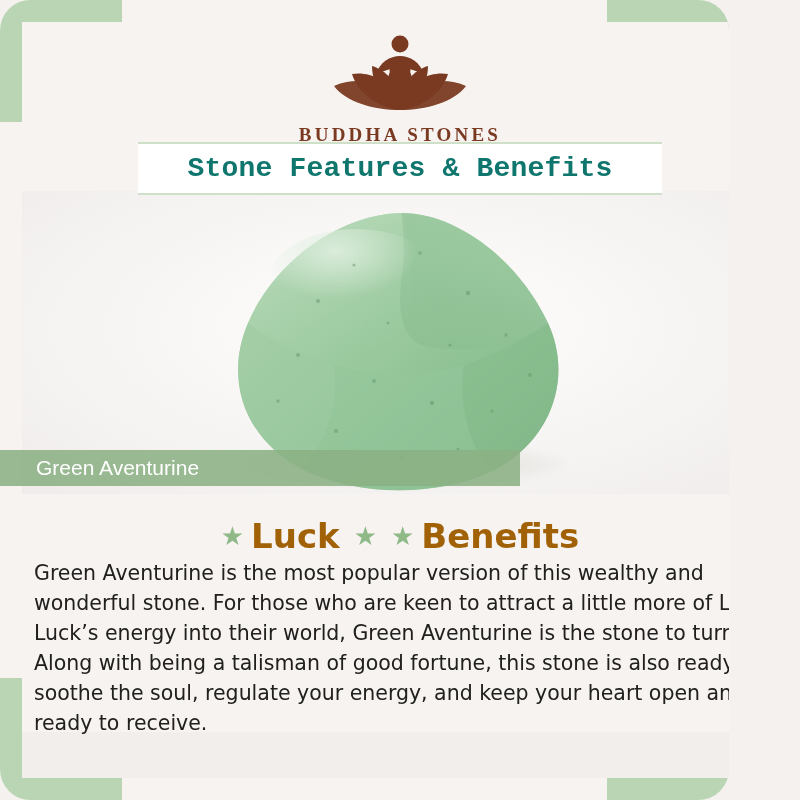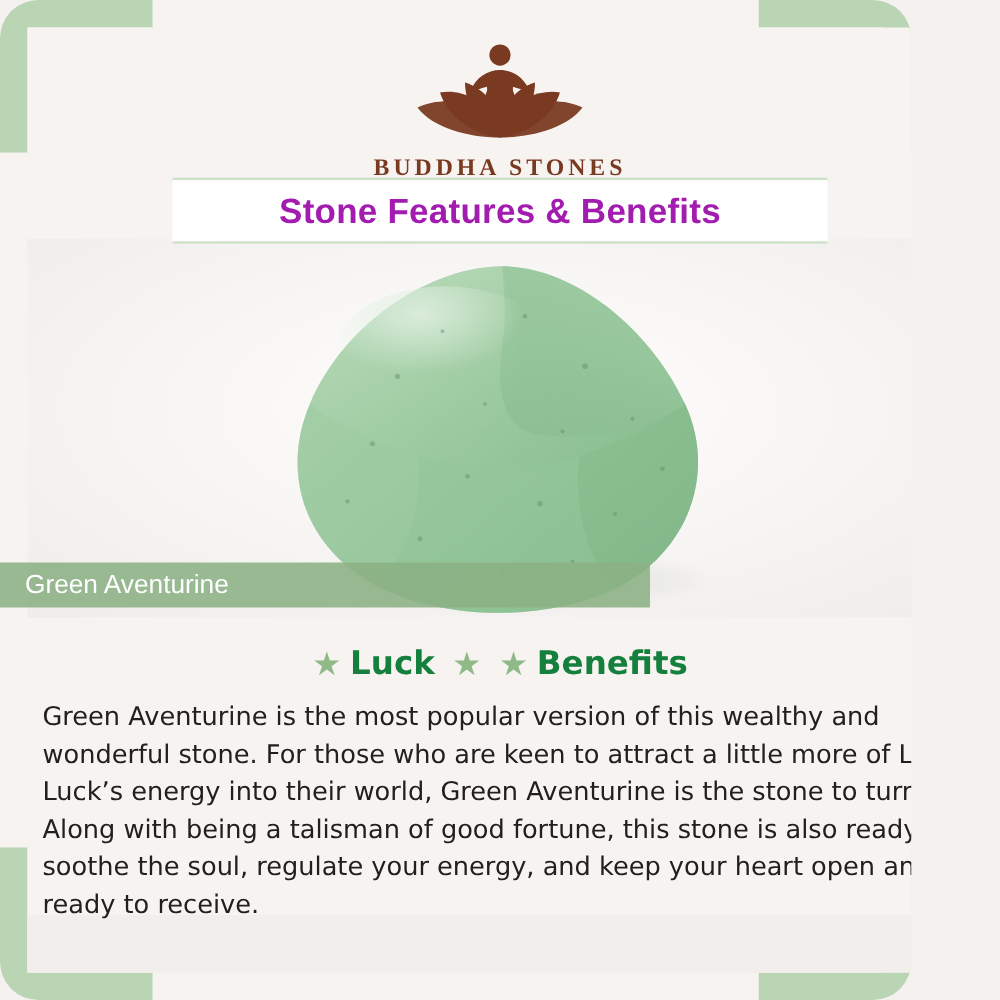--- a/index.html
+++ b/index.html
@@ -82,24 +82,24 @@
     height: 49px;
     background: #ffffff;
     border-top: 2px solid #cfe0c9;
     border-bottom: 2px solid #cfe0c9;
     display: flex;
     align-items: center;
     justify-content: center;
     z-index: 6;
   }
   .title-band .title-text {
-    font-family: Liberation Sans, sans-serif;
+    font-family: Liberation Mono, monospace;
     font-weight: 700;
     font-size: 28px;
-    color: #a21caf;
+    color: #0f766e;
     letter-spacing: 0.2px;
   }
 
   
   .photo {
     position: absolute;
     left: 22px;
     top: 191px;
     width: 756px;
     height: 303px;
@@ -134,21 +134,21 @@
     width: 520px;
     height: 36px;
     background: rgba(139,176,132,0.88);
     display: flex;
     align-items: center;
     z-index: 7;
   }
   .label-bar .label-text {
     color: #ffffff;
     font-size: 21px;
-    padding-left: 20px;
+    padding-left: 36px;
     font-family: "Liberation Sans", sans-serif;
   }
 
   
   .benefits {
     position: absolute;
     left: 0;
     top: 516px;
     width: 800px;
     display: flex;
@@ -161,22 +161,22 @@
     display: flex;
     align-items: center;
     gap: 7px;
   }
   .benefit .star {
     color: #8fba88;
     font-size: 26px;
     line-height: 1;
   }
   .benefit .bname {
-    color: #15803d;
-    font-size: 26px;
+    color: #a16207;
+    font-size: 34px;
     font-weight: 700;
     font-family: "DejaVu Sans", sans-serif;
   }
 
   
   .body-copy {
     position: absolute;
     left: 34px;
     top: 558px;
     width: 736px;

